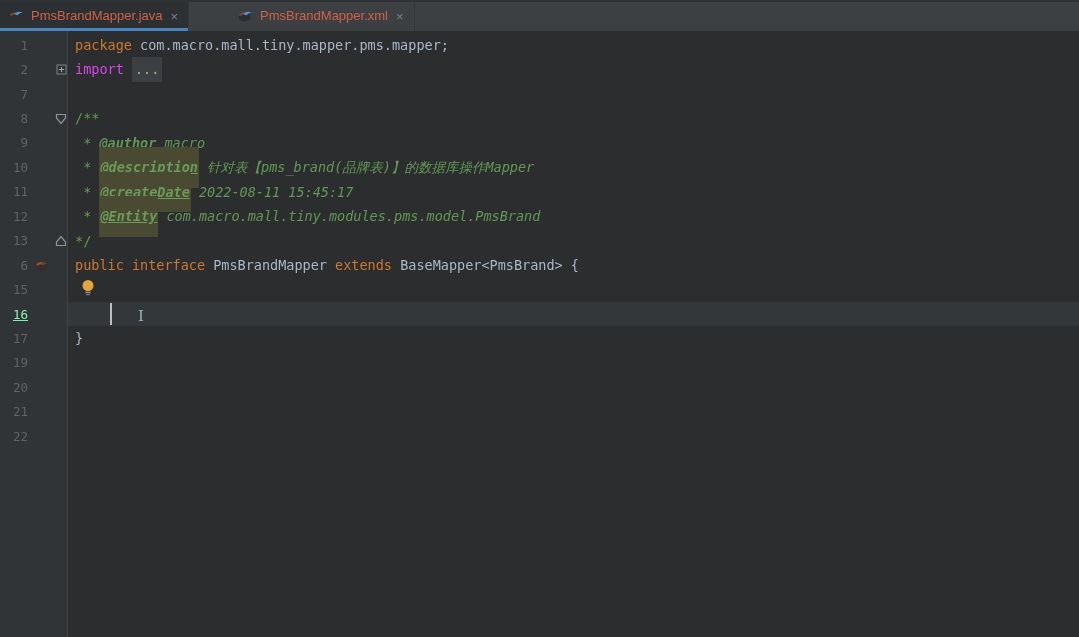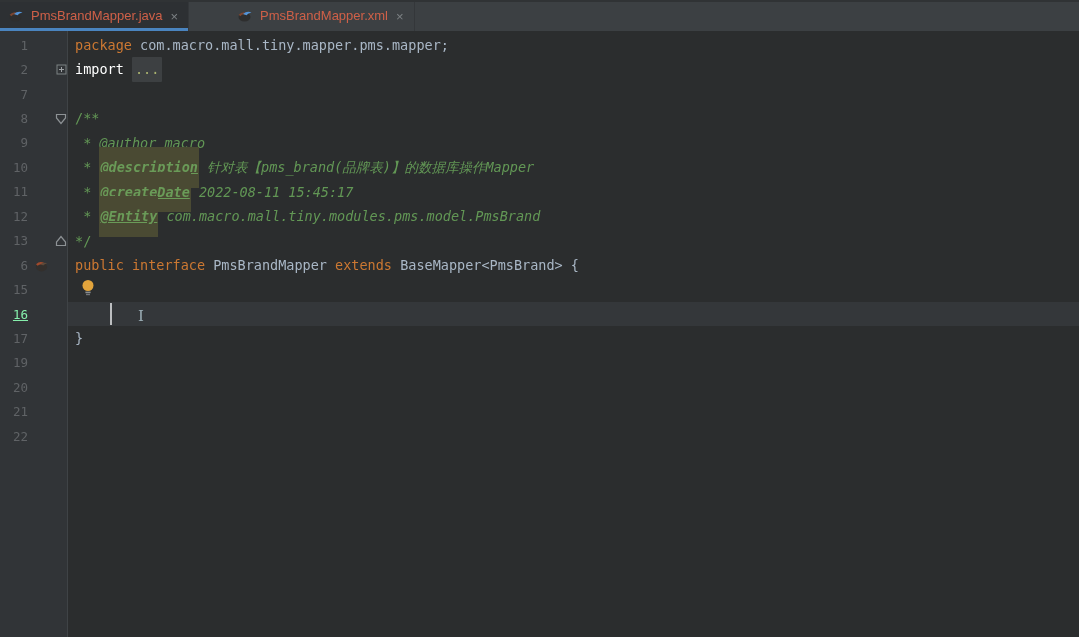--- a/index.html
+++ b/index.html
@@ -34,24 +34,24 @@
   .gut-fold { width:14px; flex:none; display:flex; justify-content:center;
               align-items:center; z-index:2; }
   .code { flex:1; white-space:pre; font-size:13.5px; line-height:24.45px;
           padding-left:7px; position:relative; height:100%;
           display:flex; align-items:center; }
   .row.current .code { background:#34373a; }
 
   
   .c-kw     { color:#cc7832; }
   .c-plain  { color:#a9b7c6; }
-  .c-muted  { color:#ffffff; }
+  .c-muted  { color:#d946ef; }
   .c-folded { background:#3d4042; color:#a9b26f; padding:0 3px; border-radius:1px; }
   .c-doc    { color:#629755; }
-  .c-tag    { color:#629755; font-weight:normal; font-style:italic;
+  .c-tag    { color:#629755; font-weight:bold; font-style:italic;
               text-decoration:underline; }
   .c-taghl  { color:#6a9b58; font-weight:bold; font-style:italic;
               text-decoration:underline; background:#4a4a33; padding:8px 1px; }
   .c-val    { color:#629755; font-style:italic; }
 
   .caret { position:absolute; left:42px; top:1px; bottom:1px; width:2px;
            background:#bcbec0; z-index:3; }
   .ibeam { position:absolute; left:70px; top:2px; font-family:"DejaVu Serif", serif;
            font-size:15px; color:#9db0b8; z-index:3; }
   .bulb-wrap { position:absolute; left:13px; top:2px; }

